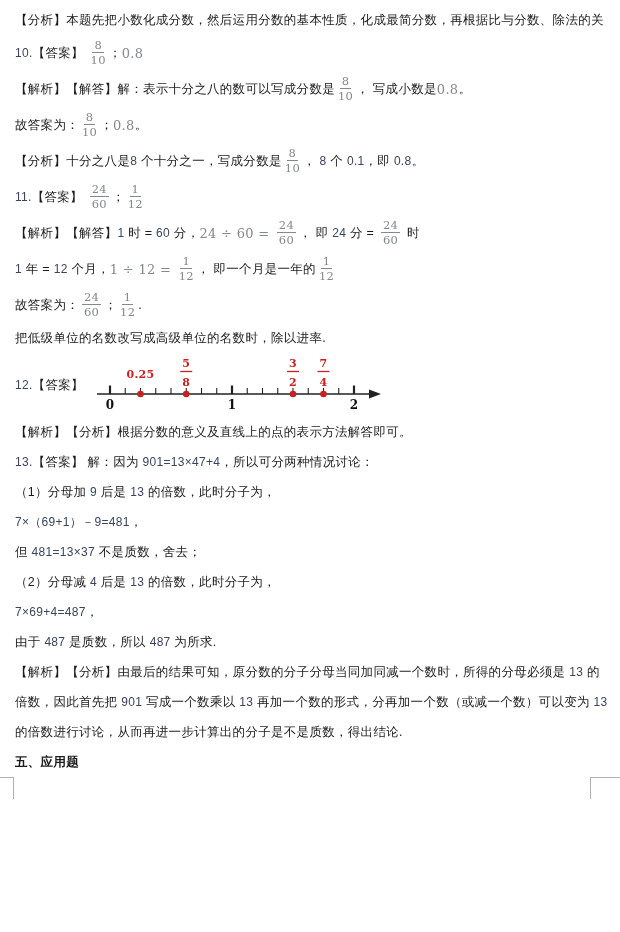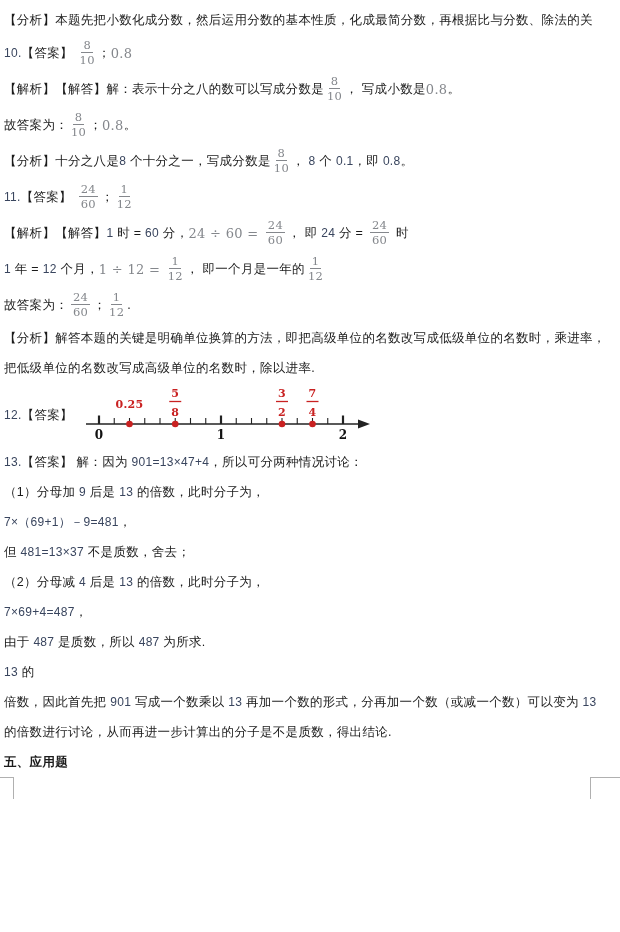--- a/index.html
+++ b/index.html
@@ -1,18 +1,18 @@
 <!DOCTYPE html>
 <html><head>
 <meta charset="utf-8">
 <style>
   html,body{margin:0;padding:0;background:#ffffff;}
   .page{position:relative;width:620px;height:932px;background:#ffffff;overflow:hidden;
         font-family:"Liberation Sans",sans-serif;}
-  #doc{padding:5px 8px 0 4px;}
+  #doc{padding:5px 8px 0 15px;}
   .line{display:flex;align-items:center;height:30px;font-size:12.5px;white-space:pre;
         color:#1b1b1b;letter-spacing:0.3px;}
   .line.tall{height:36px;}
   .line.figure-line{height:64px;}
   .line.heading{font-weight:bold;}
   .seg-t{color:#1b1b1b;}
   .seg-n{color:#39455e;font-size:12px;}
   .seg-e{font-family:"DejaVu Serif",serif;color:#84878c;font-size:13px;}
   .frac{display:inline-flex;flex-direction:column;align-items:center;
         font-family:"DejaVu Serif",serif;color:#84878c;font-size:11.5px;
@@ -33,21 +33,20 @@
   <div id="doc">
       <div class="line"><span class="seg-t">【分析】本题先把小数化成分数，然后运用分数的基本性质，化成最简分数，再根据比与分数、除法的关</span></div>
       <div class="line tall"><span class="seg-n">10.</span><span class="seg-t">【答案】 </span><span class="frac"><span class="fn">8</span><span class="fd">10</span></span><span class="seg-t">；</span><span class="seg-e">0.8</span></div>
       <div class="line tall"><span class="seg-t">【解析】【解答】解：表示十分之八的数可以写成分数是</span><span class="frac"><span class="fn">8</span><span class="fd">10</span></span><span class="seg-t">， 写成小数是</span><span class="seg-e">0.8</span><span class="seg-t">。</span></div>
       <div class="line tall"><span class="seg-t">故答案为：</span><span class="frac"><span class="fn">8</span><span class="fd">10</span></span><span class="seg-t">；</span><span class="seg-e">0.8</span><span class="seg-t">。</span></div>
       <div class="line tall"><span class="seg-t">【分析】十分之八是</span><span class="seg-n">8</span><span class="seg-t"> 个十分之一，写成分数是</span><span class="frac"><span class="fn">8</span><span class="fd">10</span></span><span class="seg-t">， </span><span class="seg-n">8</span><span class="seg-t"> 个 </span><span class="seg-n">0.1</span><span class="seg-t">，即 </span><span class="seg-n">0.8</span><span class="seg-t">。</span></div>
       <div class="line tall"><span class="seg-n">11.</span><span class="seg-t">【答案】 </span><span class="frac"><span class="fn">24</span><span class="fd">60</span></span><span class="seg-t">；</span><span class="frac"><span class="fn">1</span><span class="fd">12</span></span></div>
       <div class="line tall"><span class="seg-t">【解析】【解答】</span><span class="seg-n">1</span><span class="seg-t"> 时 = </span><span class="seg-n">60</span><span class="seg-t"> 分，</span><span class="seg-e">24 ÷ 60 = </span><span class="frac"><span class="fn">24</span><span class="fd">60</span></span><span class="seg-t">， 即 </span><span class="seg-n">24</span><span class="seg-t"> 分 = </span><span class="frac"><span class="fn">24</span><span class="fd">60</span></span><span class="seg-t"> 时</span></div>
       <div class="line tall"><span class="seg-n">1</span><span class="seg-t"> 年 = </span><span class="seg-n">12</span><span class="seg-t"> 个月，</span><span class="seg-e">1 ÷ 12 = </span><span class="frac"><span class="fn">1</span><span class="fd">12</span></span><span class="seg-t">， 即一个月是一年的</span><span class="frac"><span class="fn">1</span><span class="fd">12</span></span></div>
       <div class="line tall"><span class="seg-t">故答案为：</span><span class="frac"><span class="fn">24</span><span class="fd">60</span></span><span class="seg-t">；</span><span class="frac"><span class="fn">1</span><span class="fd">12</span></span><span class="seg-t">.</span></div>
-      <div class="line"><span class="seg-t">【分析】解答本题的关键是明确单位换算的方法，即把高级单位的名数改写成低级单位的名数时，乘进率，</span></div>
       <div class="line"><span class="seg-t">把低级单位的名数改写成高级单位的名数时，除以进率.</span></div>
       <div class="line figure-line"><span class="seg-n">12.</span><span class="seg-t">【答案】</span><svg width="292" height="62" viewBox="0 0 292 62" class="nl-svg">
           <line x1="3" y1="40" x2="277" y2="40" stroke="#222222" stroke-width="1.3"></line>
           <polygon points="287,40 275,35.5 275,44.5" fill="#222222"></polygon>
           <line x1="16" y1="40" x2="16" y2="31.5" stroke="#222222" stroke-width="2.2"></line>
           <line x1="31.25" y1="40" x2="31.25" y2="34" stroke="#222222" stroke-width="1.1"></line>
           <line x1="46.5" y1="40" x2="46.5" y2="34" stroke="#222222" stroke-width="1.1"></line>
           <line x1="61.75" y1="40" x2="61.75" y2="34" stroke="#222222" stroke-width="1.1"></line>
           <line x1="77" y1="40" x2="77" y2="34" stroke="#222222" stroke-width="1.1"></line>
           <line x1="92.25" y1="40" x2="92.25" y2="34" stroke="#222222" stroke-width="1.1"></line>
@@ -73,27 +72,28 @@
           <text x="92.25" y="31.5" text-anchor="middle" font-family="DejaVu Serif, serif" font-size="11" font-weight="bold" fill="#c92121">8</text>
           <circle cx="199" cy="40" r="3.3" fill="#c92121"></circle>
           <text x="199" y="13" text-anchor="middle" font-family="DejaVu Serif, serif" font-size="11" font-weight="bold" fill="#c92121">3</text>
           <line x1="193" y1="17.5" x2="205" y2="17.5" stroke="#c92121" stroke-width="1.3"></line>
           <text x="199" y="31.5" text-anchor="middle" font-family="DejaVu Serif, serif" font-size="11" font-weight="bold" fill="#c92121">2</text>
           <circle cx="229.5" cy="40" r="3.3" fill="#c92121"></circle>
           <text x="229.5" y="13" text-anchor="middle" font-family="DejaVu Serif, serif" font-size="11" font-weight="bold" fill="#c92121">7</text>
           <line x1="223.5" y1="17.5" x2="235.5" y2="17.5" stroke="#c92121" stroke-width="1.3"></line>
           <text x="229.5" y="31.5" text-anchor="middle" font-family="DejaVu Serif, serif" font-size="11" font-weight="bold" fill="#c92121">4</text>
         </svg></div>
+      <div class="line"><span class="seg-t">【解析】【分析】根据分数的意义及直线上的点的表示方法解答即可。</span></div>
       <div class="line"><span class="seg-n">13.</span><span class="seg-t">【答案】 解：因为 </span><span class="seg-n">901=13×47+4</span><span class="seg-t">，所以可分两种情况讨论：</span></div>
       <div class="line"><span class="seg-t">（1）分母加 </span><span class="seg-n">9</span><span class="seg-t"> 后是 </span><span class="seg-n">13</span><span class="seg-t"> 的倍数，此时分子为，</span></div>
       <div class="line"><span class="seg-n">7×（69+1）－9=481</span><span class="seg-t">，</span></div>
       <div class="line"><span class="seg-t">但 </span><span class="seg-n">481=13×37</span><span class="seg-t"> 不是质数，舍去；</span></div>
       <div class="line"><span class="seg-t">（2）分母减 </span><span class="seg-n">4</span><span class="seg-t"> 后是 </span><span class="seg-n">13</span><span class="seg-t"> 的倍数，此时分子为，</span></div>
       <div class="line"><span class="seg-n">7×69+4=487</span><span class="seg-t">，</span></div>
       <div class="line"><span class="seg-t">由于 </span><span class="seg-n">487</span><span class="seg-t"> 是质数，所以 </span><span class="seg-n">487</span><span class="seg-t"> 为所求.</span></div>
-      <div class="line"><span class="seg-n">13</span><span class="seg-t"> 的</span></div>
+      <div class="line"><span class="seg-t">【解析】【分析】由最后的结果可知，原分数的分子分母当同加同减一个数时，所得的分母必须是 </span><span class="seg-n">13</span><span class="seg-t"> 的</span></div>
       <div class="line"><span class="seg-t">倍数，因此首先把 </span><span class="seg-n">901</span><span class="seg-t"> 写成一个数乘以 </span><span class="seg-n">13</span><span class="seg-t"> 再加一个数的形式，分再加一个数（或减一个数）可以变为 </span><span class="seg-n">13</span></div>
       <div class="line"><span class="seg-t">的倍数进行讨论，从而再进一步计算出的分子是不是质数，得出结论.</span></div>
       <div class="line heading"><span class="seg-t">五、应用题</span></div>
     </div>
   <div class="corner corner-left"></div>
   <div class="corner corner-right"></div>
 </div>
 
 </body></html>

